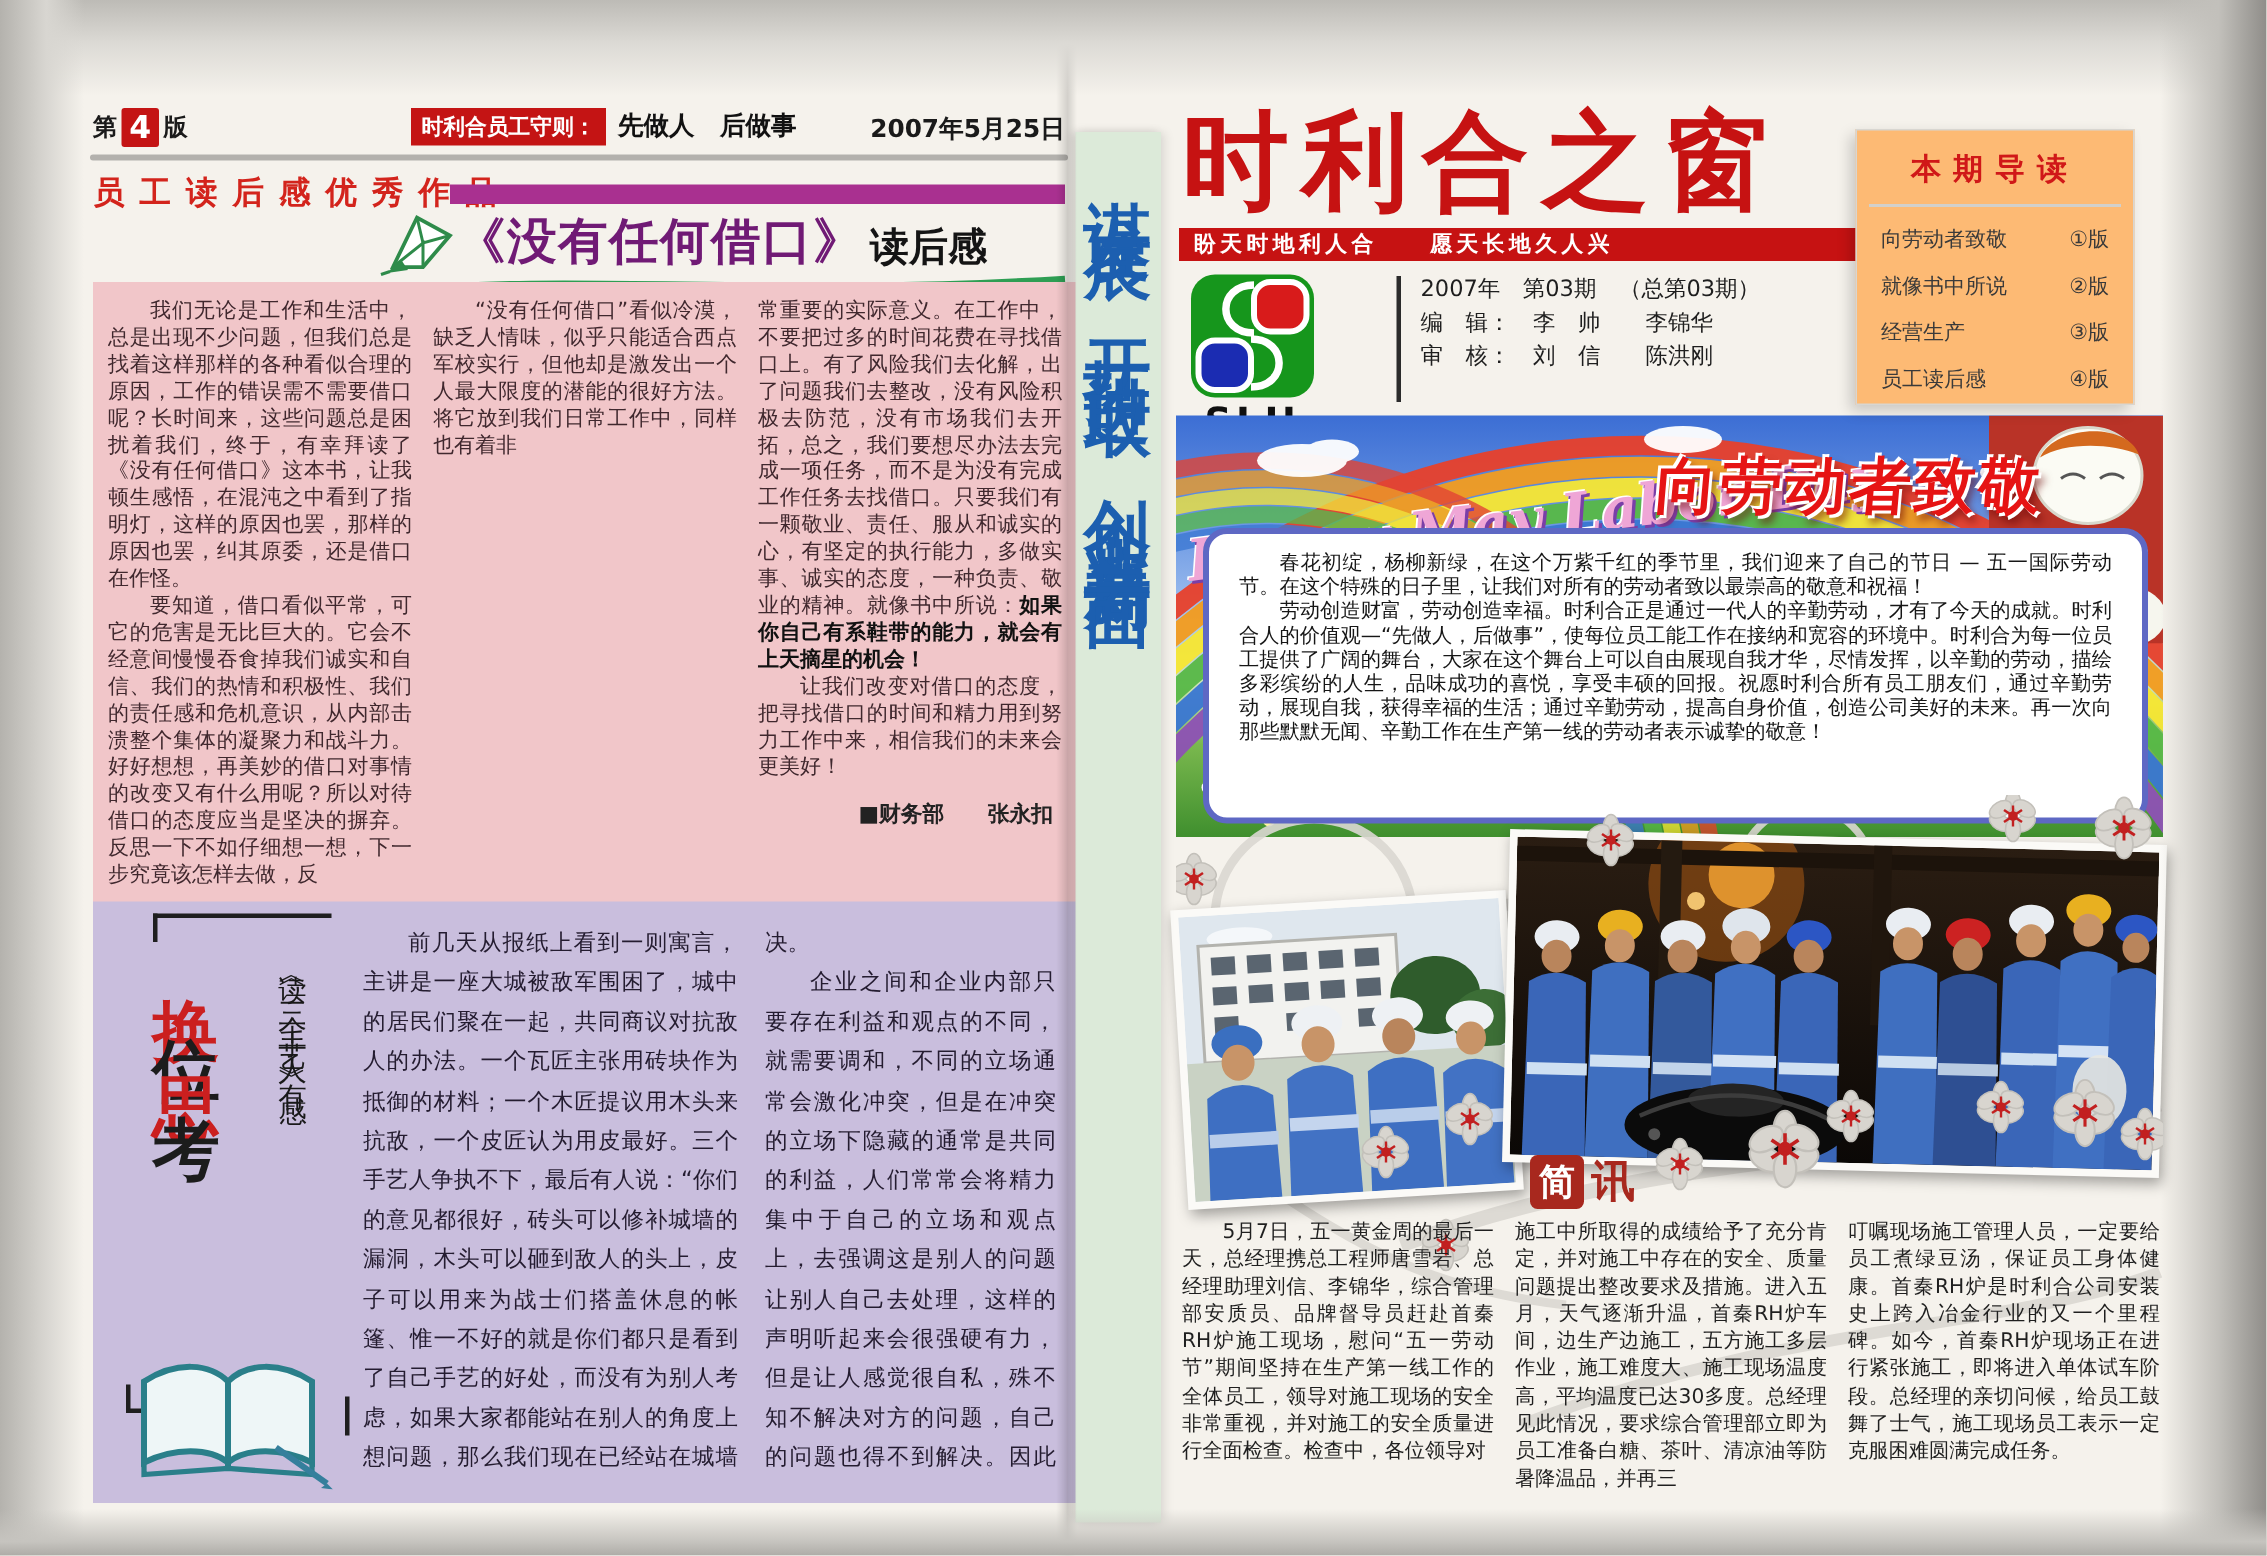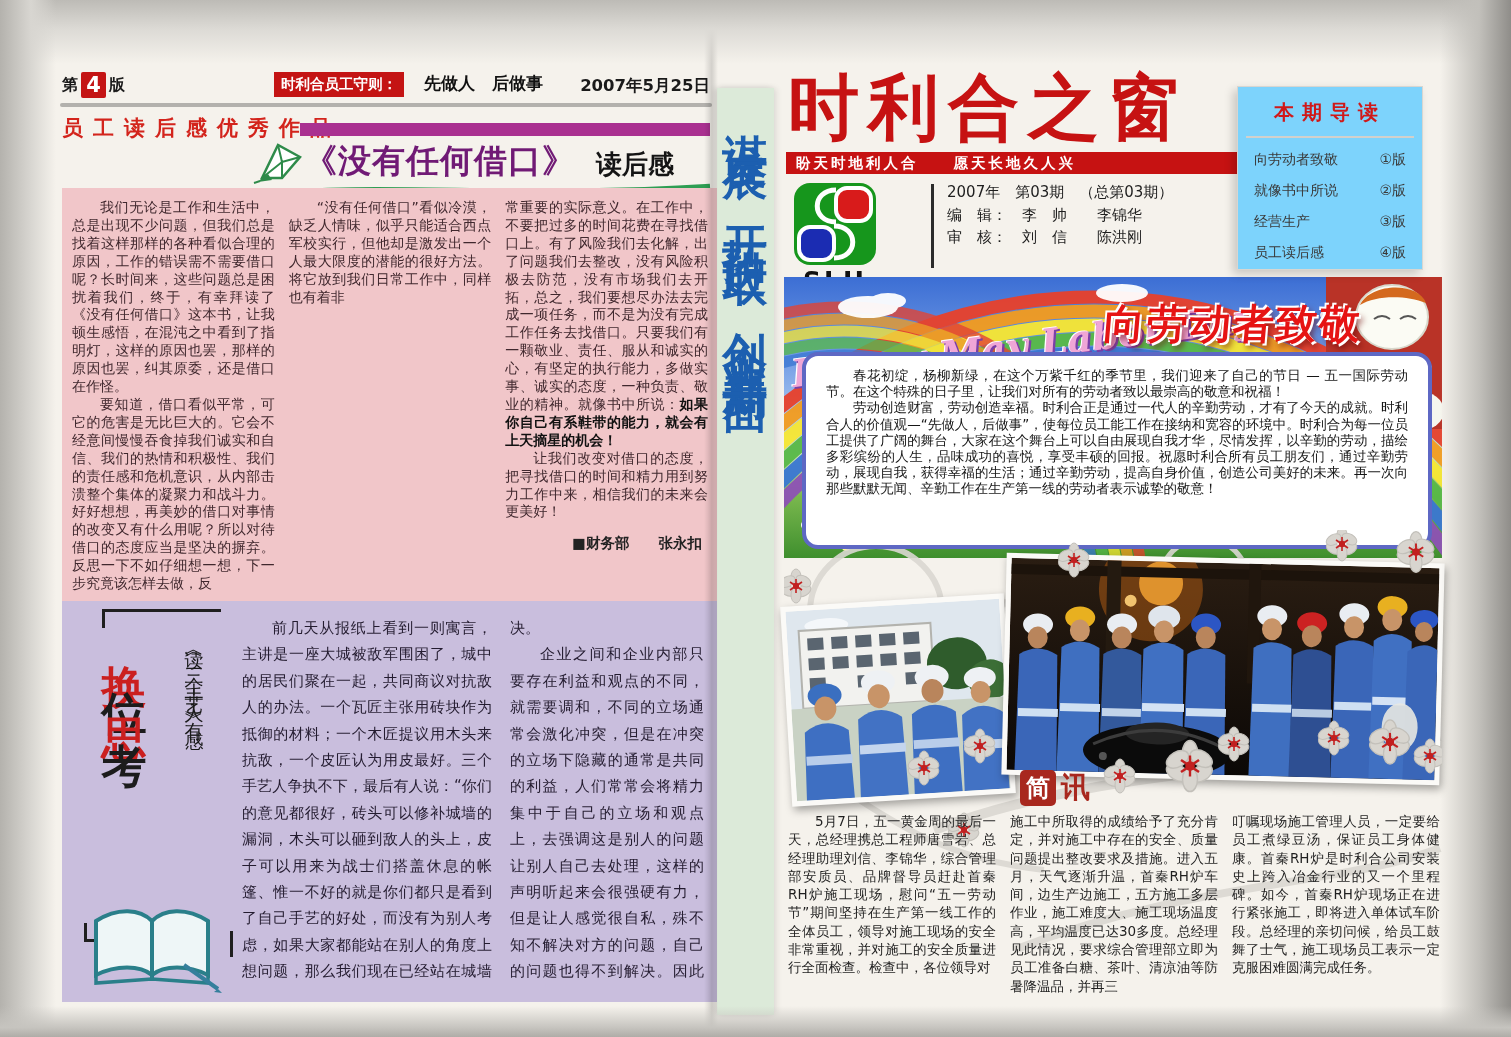--- a/index.html
+++ b/index.html
@@ -16,28 +16,28 @@
   .edge-right{left:1440px;top:0;width:71px;height:1037px;background:linear-gradient(90deg,rgba(245,242,236,0) 0%,#c2c0bb 55%,#8f8d89 100%);}
   .edge-bottom{left:0;top:1006px;width:1511px;height:31px;background:linear-gradient(180deg,rgba(245,242,236,0) 0%,#c6c4bf 70%,#aeaca7 100%);}
   .fold{left:704px;top:0;width:14px;height:1037px;background:linear-gradient(90deg,rgba(0,0,0,0) 0%,rgba(0,0,0,.14) 55%,rgba(0,0,0,0) 100%);z-index:5;}
 
   
   .lp-header{left:62px;top:70px;width:650px;height:32px;font-size:16px;color:#1a1a1a;}
   .pageno{left:0;top:2px;display:flex;align-items:center;font-weight:bold;}
   .pageno .numbox{display:inline-block;width:25px;height:26px;background:#c41414;color:#fff;font-size:21px;line-height:26px;text-align:center;font-weight:800;margin:0 3px;border-radius:2px;}
   .motto{left:212px;top:2px;display:flex;align-items:flex-start;}
   .motto .mlabel{background:#c41414;color:#fff;font-size:14.5px;font-weight:bold;padding:3px 7px;}
-  .motto .mtext{font-size:17px;font-weight:800;margin-left:20px;color:#111;}
+  .motto .mtext{font-size:17px;font-weight:800;margin-left:8px;color:#111;}
   .lp-date{right:2px;top:5px;font-weight:800;font-size:16.5px;}
   .lp-rule{left:60px;top:103px;width:652px;height:4px;background:#b3b1ad;border-radius:2px;}
   .sec-title{left:62px;top:114px;font-size:21px;font-weight:800;letter-spacing:10px;color:#d3241c;white-space:nowrap;}
   .mag-bar{left:300px;top:123px;width:410px;height:13px;background:#a93090;}
   .a1-titlerow{left:250px;top:138px;display:flex;align-items:flex-end;}
   .a1-title-main{font-size:33px;font-weight:800;color:#701a75;white-space:nowrap;letter-spacing:1px;}
-  .a1-title-suffix{font-size:26px;font-weight:800;color:#141414;margin-left:20px;padding-bottom:2px;}
+  .a1-title-suffix{font-size:26px;font-weight:800;color:#141414;margin-left:4px;padding-bottom:2px;}
   .swoosh{left:260px;top:181px;}
 
   
   .pink-panel{left:62px;top:188px;width:656px;height:513px;background:#f1c6c9;box-sizing:border-box;padding:11px 10px;display:flex;gap:14px;z-index:2;}
   .pink-panel .col{flex:1;font-size:14px;line-height:17.9px;text-align:justify;color:#40282e;overflow:hidden;}
   .pink-panel p{margin:0;text-indent:2em;}
   .pink-panel p.noind{text-indent:0;}
   .pink-panel .sig{text-align:right;font-weight:800;padding-right:6px;margin-top:14px;font-size:14.5px;color:#222;}
   .boldq{font-weight:800;color:#111;}
 
@@ -64,21 +64,21 @@
   
   .mast-title{left:788px;top:66px;width:450px;height:84px;font-size:71px;font-weight:900;color:#c61212;letter-spacing:9px;line-height:84px;white-space:nowrap;}
   .mast-bar{left:786px;top:152px;width:487px;height:22px;background:#c61212;color:#fff;font-size:14.5px;font-weight:bold;letter-spacing:3px;line-height:22px;padding-left:10px;box-sizing:border-box;white-space:nowrap;}
   .logo{left:793px;top:182px;}
   .logo-text{left:789px;top:266px;width:92px;text-align:center;font-size:25px;font-weight:800;letter-spacing:3px;color:#101010;}
   .info-divider{left:931px;top:184px;width:3px;height:84px;background:#2b2b2b;}
   .mast-info{left:947px;top:181px;width:280px;font-size:15px;line-height:22.5px;color:#1e1e1e;}
   .mast-info div{white-space:nowrap;}
 
   
-  .toc{left:1237px;top:86px;width:186px;height:184px;background:#7dd3fc;border:1px solid #d8d6d1;box-shadow:-4px 4px 9px rgba(0,0,0,.18);box-sizing:border-box;z-index:2;}
+  .toc{left:1237px;top:86px;width:186px;height:184px;background:#fdba74;border:1px solid #d8d6d1;box-shadow:-4px 4px 9px rgba(0,0,0,.18);box-sizing:border-box;z-index:2;}
   .toc-title{margin-top:12px;text-align:center;color:#d01818;font-size:20px;font-weight:800;letter-spacing:8px;}
   .toc-rule{margin:10px 8px 0;border-top:2px solid #d2d0cb;}
   .toc-row{margin:13px 16px 0;display:flex;justify-content:space-between;font-size:14px;color:#3a3a3a;}
 
   
   .banner{left:784px;top:277px;width:658px;height:281px;overflow:hidden;background:linear-gradient(180deg,#3c6ed4 0%,#6f9ae4 28%,#a9c7f0 50%,#cfe3b8 64%,#7ab84e 78%,#3f8f2e 100%);z-index:1;}
   .banner-en{left:6px;top:46px;font-family:"DejaVu Serif",serif;font-style:italic;font-weight:bold;font-size:38px;color:#efa6d6;text-shadow:2px 2px 0 #7a3fa8,-1px -1px 0 #ffffff;transform:rotate(-7deg);white-space:nowrap;z-index:3;}
   .banner-cn{left:320px;top:20px;font-size:41px;font-weight:900;color:#e61414;letter-spacing:2px;text-shadow:2px 2px 0 #fff,-2px -2px 0 #fff,4px 5px 6px rgba(110,10,10,.75);transform:skewX(-5deg);white-space:nowrap;z-index:3;}
   .msgbox{left:802px;top:352px;width:630px;height:197px;background:#ffffff;border:4px solid #5e68c4;border-radius:16px;box-sizing:border-box;padding:11px 20px 8px;font-size:13.5px;line-height:16.2px;text-align:justify;color:#161616;z-index:2;}
   .msgbox p{margin:0;text-indent:2em;}

